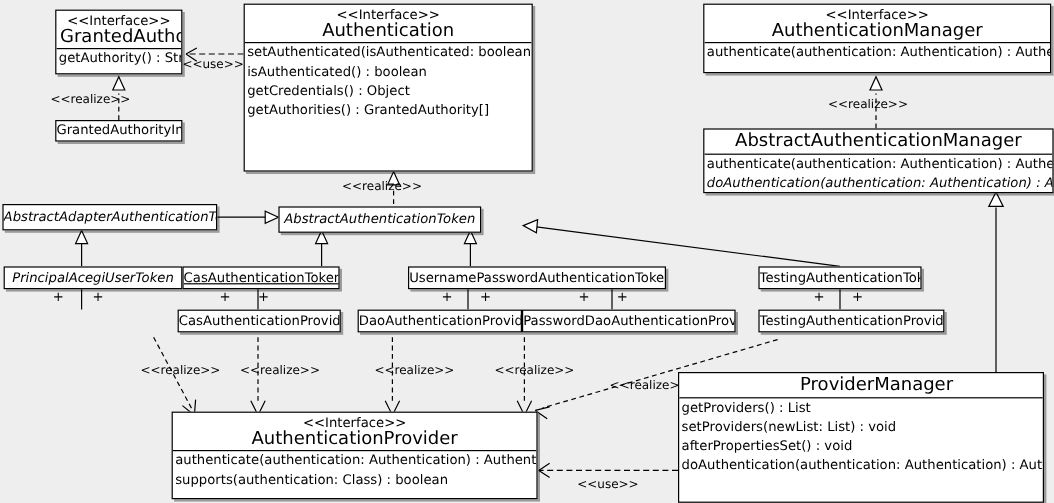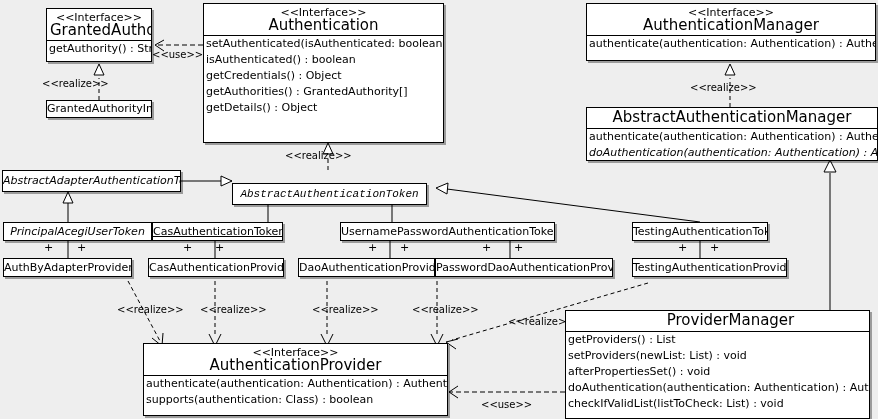--- a/index.html
+++ b/index.html
@@ -166,21 +166,20 @@
     <div class="uml-head">
       <span class="stereo">&lt;&lt;Interface&gt;&gt;</span>
       <span class="cname">Authentication</span>
     </div>
     <div class="uml-sep"></div>
     <div class="uml-members">
       <div class="member">setAuthenticated(isAuthenticated: boolean) : void</div>
       <div class="member">isAuthenticated() : boolean</div>
       <div class="member">getCredentials() : Object</div>
       <div class="member">getAuthorities() : GrantedAuthority[]</div>
-      <div class="member">getDetails() : Object</div>
     </div>
   </div>
 
   <div class="edge-label" style="left:152px;top:49px;">&lt;&lt;use&gt;&gt;</div>
 
   <div class="edge-label" style="left:285px;top:150px;">&lt;&lt;realize&gt;&gt;</div>
 
   <div class="uml-box" style="left:586px;top:3px;width:290px;height:58px;">
     <div class="uml-head">
       <span class="stereo">&lt;&lt;Interface&gt;&gt;</span>
@@ -200,42 +199,41 @@
     </div>
     <div class="uml-sep"></div>
     <div class="uml-members">
       <div class="member">authenticate(authentication: Authentication) : Authentication</div>
       <div class="member abstract">doAuthentication(authentication: Authentication) : Authentication</div>
     </div>
   </div>
 
   <div class="namebox abstract" style="left:2px;top:170px;width:179px;height:22px;line-height:20px;">AbstractAdapterAuthenticationToken</div>
 
-  <div class="namebox abstract" style="left:232px;top:183px;width:195px;height:22px;line-height:20px;font-family:Liberation Mono, monospace;">AbstractAuthenticationToken</div>
+  <div class="namebox abstract" style="left:232px;top:172px;width:169px;height:22px;line-height:20px;">AbstractAuthenticationToken</div>
 
   <div class="namebox" style="left:3px;top:222px;width:149px;height:19px;line-height:17px;font-style:italic;">PrincipalAcegiUserToken</div>
 
   <div class="namebox" style="left:152px;top:222px;width:131px;height:19px;line-height:17px;text-decoration:underline;">CasAuthenticationToken</div>
 
   <div class="namebox" style="left:340px;top:222px;width:215px;height:19px;line-height:17px;">UsernamePasswordAuthenticationToken</div>
 
   <div class="namebox" style="left:632px;top:222px;width:136px;height:19px;line-height:17px;">TestingAuthenticationToken</div>
 
   <div class="plus" style="left:44px;top:243px;">+</div>
   <div class="plus" style="left:77px;top:243px;">+</div>
   <div class="plus" style="left:183px;top:243px;">+</div>
   <div class="plus" style="left:215px;top:243px;">+</div>
   <div class="plus" style="left:368px;top:243px;">+</div>
   <div class="plus" style="left:400px;top:243px;">+</div>
   <div class="plus" style="left:482px;top:243px;">+</div>
   <div class="plus" style="left:514px;top:243px;">+</div>
   <div class="plus" style="left:678px;top:243px;">+</div>
   <div class="plus" style="left:710px;top:243px;">+</div>
 
-  <div class="namebox" style="left:3px;top:258px;width:129px;height:19px;line-height:17px;">AuthByAdapterProvider</div>
 
   <div class="namebox" style="left:148px;top:258px;width:136px;height:19px;line-height:17px;">CasAuthenticationProvider</div>
 
   <div class="namebox" style="left:298px;top:258px;width:137px;height:19px;line-height:17px;">DaoAuthenticationProvider</div>
 
   <div class="namebox" style="left:435px;top:258px;width:178px;height:19px;line-height:17px;">PasswordDaoAuthenticationProvider</div>
 
   <div class="namebox" style="left:632px;top:258px;width:155px;height:19px;line-height:17px;">TestingAuthenticationProvider</div>
 
   <div class="edge-label" style="left:117px;top:304px;">&lt;&lt;realize&gt;&gt;</div>
@@ -261,17 +259,16 @@
   <div class="uml-box" style="left:565px;top:310px;width:305px;height:109px;">
     <div class="uml-head" style="padding-top:3px;padding-bottom:4px;padding-left:29px;">
       <span class="cname">ProviderManager</span>
     </div>
     <div class="uml-sep"></div>
     <div class="uml-members">
       <div class="member">getProviders() : List</div>
       <div class="member">setProviders(newList: List) : void</div>
       <div class="member">afterPropertiesSet() : void</div>
       <div class="member">doAuthentication(authentication: Authentication) : Authentication</div>
-      <div class="member">checkIfValidList(listToCheck: List) : void</div>
     </div>
   </div>
 
 </div>
 
 </body></html>

